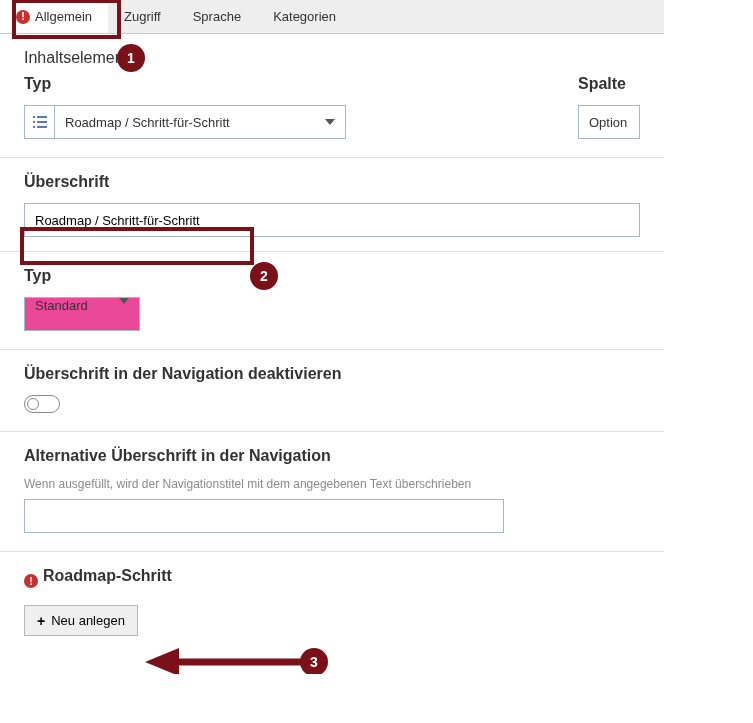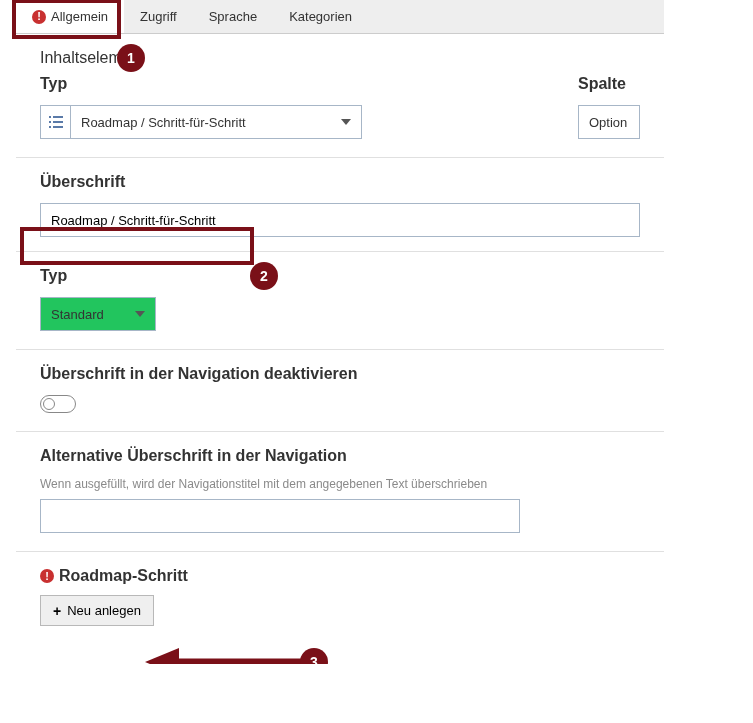--- a/index.html
+++ b/index.html
@@ -96,25 +96,24 @@
     font-family: inherit;
     font-size: 13px;
   }
   .text-input.half {
     width: 480px;
   }
   .small-select {
     display: inline-flex;
     border: 1px solid #a7b6c7;
     height: 34px;
-    align-items: center;
     padding: 0 10px;
     min-width: 116px;
     justify-content: space-between;
-    background: #22c55e;
+    background: #ec4899;
   }
   .toggle {
     width: 36px;
     height: 18px;
     border: 1px solid #888;
     border-radius: 9px;
     position: relative;
     background: #fff;
     margin-top: 4px;
   }
@@ -183,21 +182,20 @@
     justify-content: center;
     pointer-events: none;
   }
   .anno-arrow {
     position: absolute;
     pointer-events: none;
   }
   .wrap {
     position: relative;
     width: 664px;
-    padding-left: 16px;
   }
   svg.caret { width: 10px; height: 6px; }
   .list-icon {
     display: inline-block;
     width: 14px;
     height: 14px;
     position: relative;
   }
   .list-icon span {
     position: absolute;
@@ -286,21 +284,21 @@
 
     <div class="section">
       <span class="field-label">Alternative Überschrift in der Navigation</span>
       <div class="field-help">Wenn ausgefüllt, wird der Navigationstitel mit dem angegebenen Text überschrieben</div>
       <input type="text" class="text-input half" value="" style="">
     </div>
 
     <div class="section no-border">
       <div class="inline-flex" style="margin-bottom:10px">
         <span class="req-dot"></span>
-        <span class="field-label" style="margin-bottom:0">Roadmap-Schritt</span>
+        <span class="field-label" style="margin-bottom:10px">Roadmap-Schritt</span>
       </div>
       <button class="btn">
         <span class="plus">+</span>
         <span>Neu anlegen</span>
       </button>
     </div>
 
   </div>
 
   <div class="anno-box" style="left:12px; top:-1px; width:109px; height:40px"></div>

